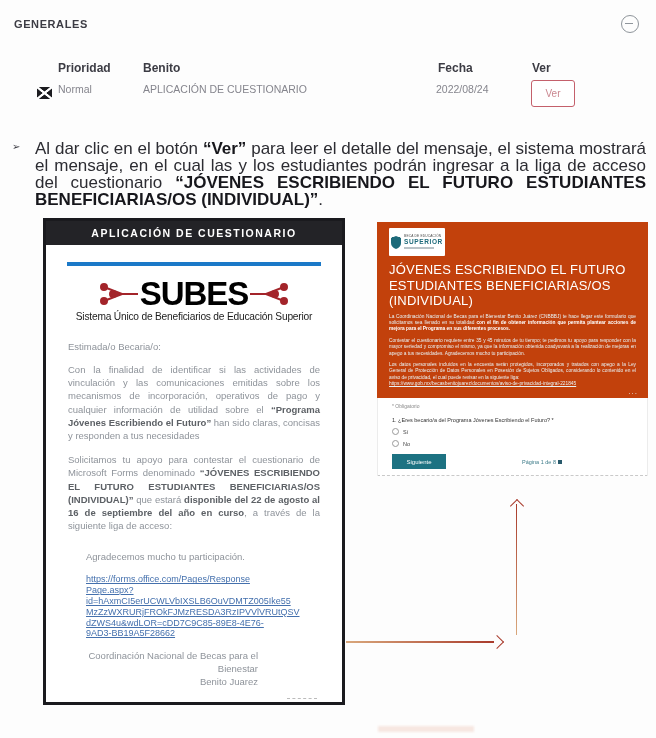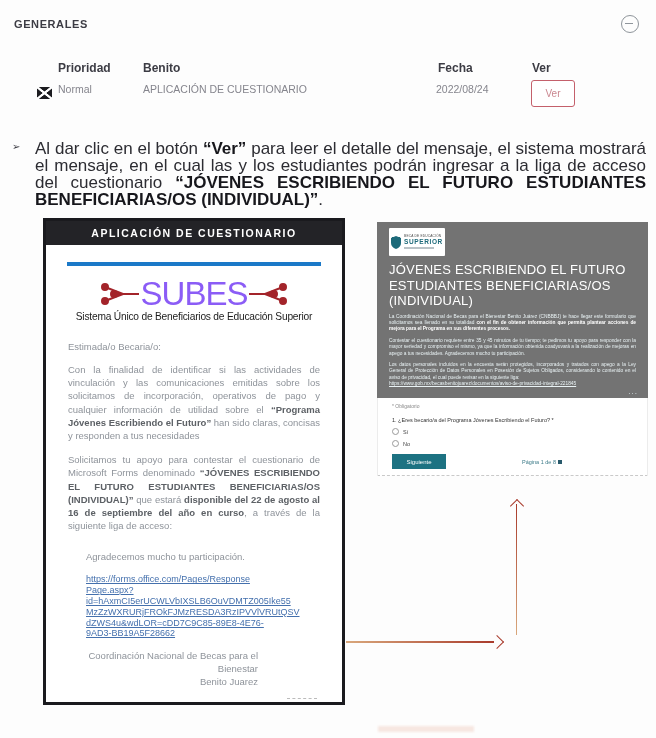--- a/index.html
+++ b/index.html
@@ -29,34 +29,34 @@
   .instruction .text{margin-left:23px;font-size:17px;line-height:17px;color:#2c2c32;text-align:justify;}
   .instruction b{color:#17171c;}
   
   .msg-panel{position:absolute;left:43px;top:218px;width:302px;height:487px;box-sizing:border-box;
     border:3px solid #1a1a1e;background:#fff;}
   .msg-header{height:24px;line-height:24px;background:#232327;color:#fff;text-align:center;
     font-size:10.5px;font-weight:700;letter-spacing:1.5px;}
   .blue-bar{margin:17px 21px 0;height:4px;background:#1b79c8;}
   .subes{margin-top:12px;text-align:center;}
   .subes-row{display:flex;align-items:center;justify-content:center;gap:2px;}
-  .subes-word{font-size:33px;font-weight:400;color:#8b5cf6;letter-spacing:-1px;line-height:32px;}
+  .subes-word{font-size:33px;font-weight:700;color:#000000;letter-spacing:-1px;line-height:32px;}
   .subes-sub{font-size:10.2px;color:#1c1c1c;margin-top:1px;letter-spacing:-.2px;}
   .salut{margin:19px 22px 0;font-size:9.5px;color:#8e939a;}
   .mp{margin:11px 22px 0;font-size:9.5px;line-height:13.2px;color:#8e939a;text-align:justify;}
   .mp b{color:#5d6166;}
   .thanks{margin:19px 22px 0 40px;font-size:9.5px;color:#8e939a;}
   .mlink{display:block;margin:12px 28px 0 40px;width:222px;font-size:9px;line-height:10.8px;color:#4470ad;
     text-decoration:underline;white-space:pre-line;word-break:break-all;}
   .signature{margin:10px 0 0 22px;width:190px;text-align:right;font-size:9.5px;line-height:13px;color:#8e939a;}
   .sig-dash{position:absolute;left:241px;top:477px;width:30px;border-top:1px dashed #bbb;}
   
   .form-panel{position:absolute;left:377px;top:222px;width:271px;height:254px;box-sizing:border-box;
     background:#fff;border-bottom:1px dashed #c9c9c9;}
-  .teal{height:176px;box-sizing:border-box;background:#737373;color:#fff;padding:6px 12px;position:relative;}
+  .teal{height:176px;box-sizing:border-box;background:#c2410c;color:#fff;padding:6px 12px;position:relative;}
   .form-logo{width:56px;height:24px;background:#fff;border-radius:1px;display:flex;align-items:center;
     justify-content:center;gap:3px;padding:2px 0;}
   .logo-texts{display:flex;flex-direction:column;line-height:1;}
   .logo-top{font-size:3.2px;color:#444;letter-spacing:.2px;}
   .logo-main{font-size:6.5px;font-weight:700;color:#1d6a7a;letter-spacing:.6px;margin-top:1px;}
   .logo-bar{height:1.6px;width:30px;background:#b9c2c6;margin-top:1.5px;}
   .form-title{margin-top:6px;font-size:13px;line-height:15.5px;font-weight:400;letter-spacing:.2px;}
   .fp{margin-top:5px;font-size:4.8px;line-height:6.4px;color:#e9f2f4;text-align:justify;}
   .fp b{color:#ffffff;}
   .fp a{color:#e9f2f4;text-decoration:underline;}
@@ -135,21 +135,21 @@
             <path d="M34 19 L16 12" fill="none"></path>
             <path d="M25 12 L0 12" fill="none"></path>
           </g>
         </svg>
       </div>
       <div class="subes-sub">Sistema Único de Beneficiarios de Educación Superior</div>
     </div>
 
     <div class="salut">Estimada/o Becaria/o:</div>
 
-    <div class="mp"><span>Con la finalidad de identificar si las actividades de vinculación y las comunicaciones emitidas sobre los solicitamos de incorporación, operativos de pago y cualquier información de utilidad sobre el </span><b>“Programa Jóvenes Escribiendo el Futuro”</b><span> han sido claras, concisas y responden a tus necesidades</span></div>
+    <div class="mp"><span>Con la finalidad de identificar si las actividades de vinculación y las comunicaciones emitidas sobre los mecanismos de incorporación, operativos de pago y cualquier información de utilidad sobre el </span><b>“Programa Jóvenes Escribiendo el Futuro”</b><span> han sido claras, concisas y responden a tus necesidades</span></div>
 
     <div class="mp"><span>Solicitamos tu apoyo para contestar el cuestionario de Microsoft Forms denominado </span><b>“JÓVENES ESCRIBIENDO EL FUTURO ESTUDIANTES BENEFICIARIAS/OS (INDIVIDUAL)”</b><span> que estará </span><b>disponible del 22 de agosto al 16 de septiembre del año en curso</b><span>, a través de la siguiente liga de acceso:</span></div>
 
     <div class="thanks">Agradecemos mucho tu participación.</div>
 
     <a class="mlink" href="#">https://forms.office.com/Pages/Response
 Page.aspx?
 id=hAxmCI5erUCWLVbIXSLB6OuVDMTZ005Ike55
 MzZzWXRURjFROkFJMzRESDA3RzIPVVlVRUtQSV
 dZWS4u&amp;wdLOR=cDD7C9C85-89E8-4E76-

